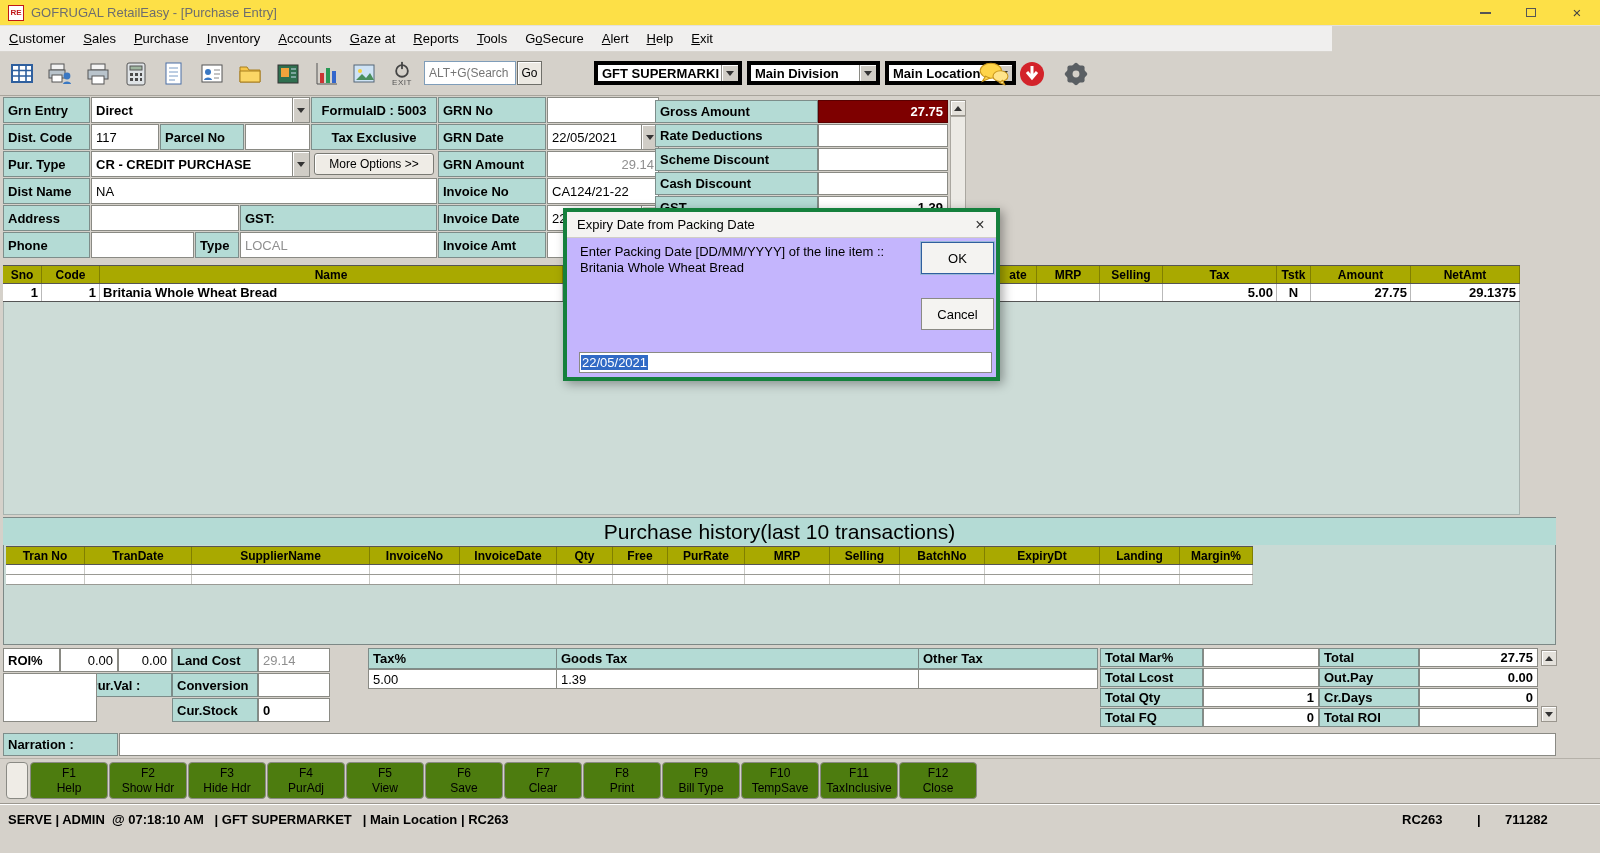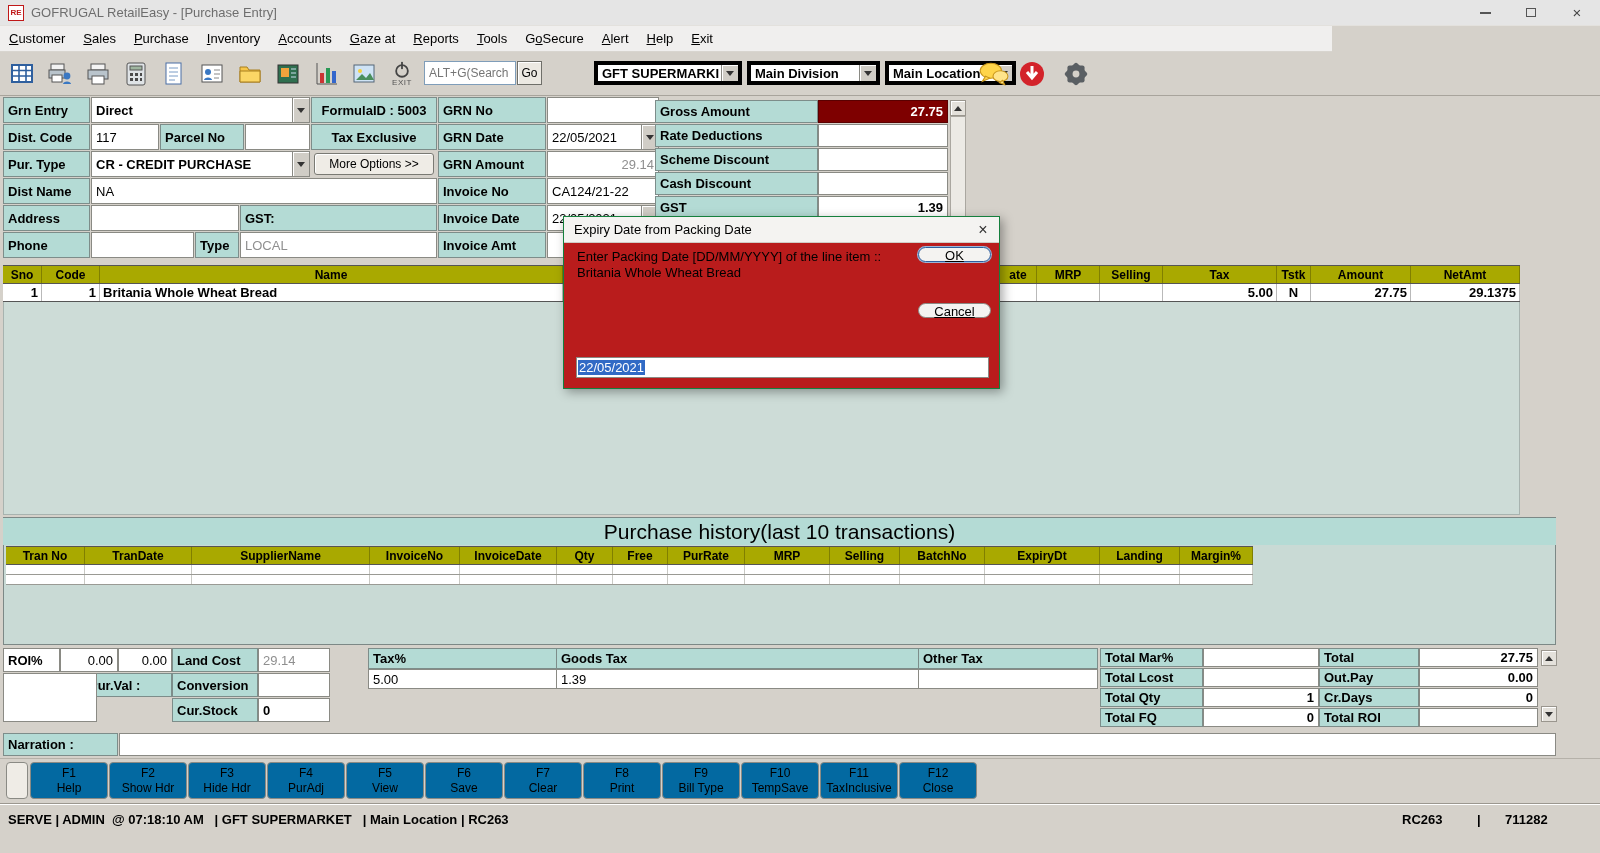--- a/index.html
+++ b/index.html
@@ -1,21 +1,21 @@
 <!DOCTYPE html>
 <html><head>
 <meta charset="utf-8">
 <style>
   *{margin:0;padding:0;box-sizing:border-box;}
   html,body{background:#777;}
   #screen{position:relative;width:1600px;height:853px;background:#d5d1ca;overflow:hidden;
     font-family:"Liberation Sans",sans-serif;font-size:13px;color:#000;}
   .abs{position:absolute;}
   
-  .titlebar{position:absolute;left:0;top:0;width:1600px;height:26px;background:#e5e5e5;display:flex;align-items:center;border-bottom:1px solid #e3e1dd;}
+  .titlebar{position:absolute;left:0;top:0;width:1600px;height:26px;background:#fde047;display:flex;align-items:center;border-bottom:1px solid #e3e1dd;}
   .logo{width:16px;height:16px;margin:0 7px 0 8px;border:1px solid #c01818;color:#c01818;font-size:8px;font-weight:bold;display:flex;align-items:center;justify-content:center;background:#fff;}
   .wtitle{color:#6e6e6e;font-size:13px;}
   .wbtns{margin-left:auto;display:flex;height:26px;}
   .wbtn{width:46px;height:26px;display:flex;align-items:center;justify-content:center;color:#444;font-size:15px;}
   .min-glyph{display:block;width:11px;height:2px;background:#555;}
   .max-glyph{display:block;width:10px;height:9px;border:1.5px solid #555;}
   
   .menubar{position:absolute;left:0;top:26px;width:1332px;height:26px;background:#f0efee;display:flex;align-items:center;border-bottom:1px solid #d8d5cf;}
   .menu-item{padding:0 9px;line-height:26px;white-space:pre;}
   .accel{text-decoration:underline;}
@@ -88,31 +88,31 @@
   .grandbox{position:absolute;left:1100px;top:648px;display:flex;flex-direction:column;gap:1px;}
   .grandrow{display:flex;height:19px;line-height:18px;}
   .grandrow span{display:block;height:100%;padding:0 4px;overflow:hidden;white-space:nowrap;font-weight:bold;}
   .grandrow span:nth-of-type(1){width:103px;background:#b4dbd5;border:1px solid #7d8d8a;}
   .grandrow span:nth-of-type(2){width:116px;background:#fff;border:1px solid #8a8a84;text-align:right;}
   .grandrow span:nth-of-type(3){width:100px;background:#b4dbd5;border:1px solid #7d8d8a;}
   .grandrow span:nth-of-type(4){width:119px;background:#fff;border:1px solid #8a8a84;text-align:right;}
   
   .fkey-stub{position:absolute;left:6px;top:762px;width:22px;height:37px;background:#efece6;border:1px solid #8a8a84;border-radius:4px;}
   .fkeys{position:absolute;left:30px;top:762px;display:flex;gap:1px;}
-  .fkey{width:78px;height:37px;background:#0369a1;border:1px solid #8a8a84;border-radius:4px;display:flex;flex-direction:column;align-items:center;justify-content:center;font-size:12px;font-family:"Liberation Sans",sans-serif;line-height:15px;}
+  .fkey{width:78px;height:37px;background:#4d7c0f;border:1px solid #8a8a84;border-radius:4px;display:flex;flex-direction:column;align-items:center;justify-content:center;font-size:12px;font-family:"Liberation Sans",sans-serif;line-height:15px;}
   .hline{position:absolute;left:0;width:1600px;height:1px;background:#b5b1a9;}
   
   .statusbar{position:absolute;left:0;top:804px;width:1600px;height:32px;background:#d5d1ca;border-top:1px solid #fff;}
   .statusbar span{position:absolute;top:0;line-height:30px;font-weight:bold;white-space:pre;}
   
-  .dialog{position:absolute;left:563px;top:216px;width:437px;height:173px;background:#b91c1c;border:1px solid #15803d;box-shadow:3px 3px 10px rgba(0,0,0,.35);z-index:60;}
+  .dialog{position:absolute;left:563px;top:208px;width:437px;height:173px;background:#c4b5fd;border:4px solid #15803d;box-shadow:3px 3px 10px rgba(0,0,0,.35);z-index:60;}
   .dlg-title{position:absolute;left:0;top:0;width:100%;height:26px;background:#f4f3f1;display:flex;align-items:center;padding:0 10px;border-bottom:1px solid #d0cdc6;}
   .dlg-close{position:absolute;right:4px;top:2px;width:24px;height:22px;display:flex;align-items:center;justify-content:center;font-size:16px;color:#333;}
   .dlg-msg{position:absolute;left:13px;top:32px;width:345px;line-height:16px;}
-  .dlg-btn{position:absolute;left:354px;width:73px;height:15px;background:#f4f3f1;border:1px solid #8a8a84;border-radius:10px;font-size:13px;font-family:"Liberation Sans",sans-serif;text-decoration:underline;}
+  .dlg-btn{position:absolute;left:354px;width:73px;height:32px;background:#f4f3f1;border:1px solid #8a8a84;border-radius:0;font-size:13px;font-family:"Liberation Sans",sans-serif;}
   .dlg-ok{top:30px;border:1px solid #2f5f9e;box-shadow:0 0 0 1px #9ab6d8;}
   .dlg-cancel{top:86px;}
   .dlg-input{position:absolute;left:12px;top:140px;width:413px;height:21px;background:#fff;border:1px solid #8a8a84;display:flex;align-items:center;padding:0 1px;}
   .sel{background:#316ac5;color:#fff;padding:0 1px;}
 </style>
 </head>
 <body>
 
 <div id="screen">
 

